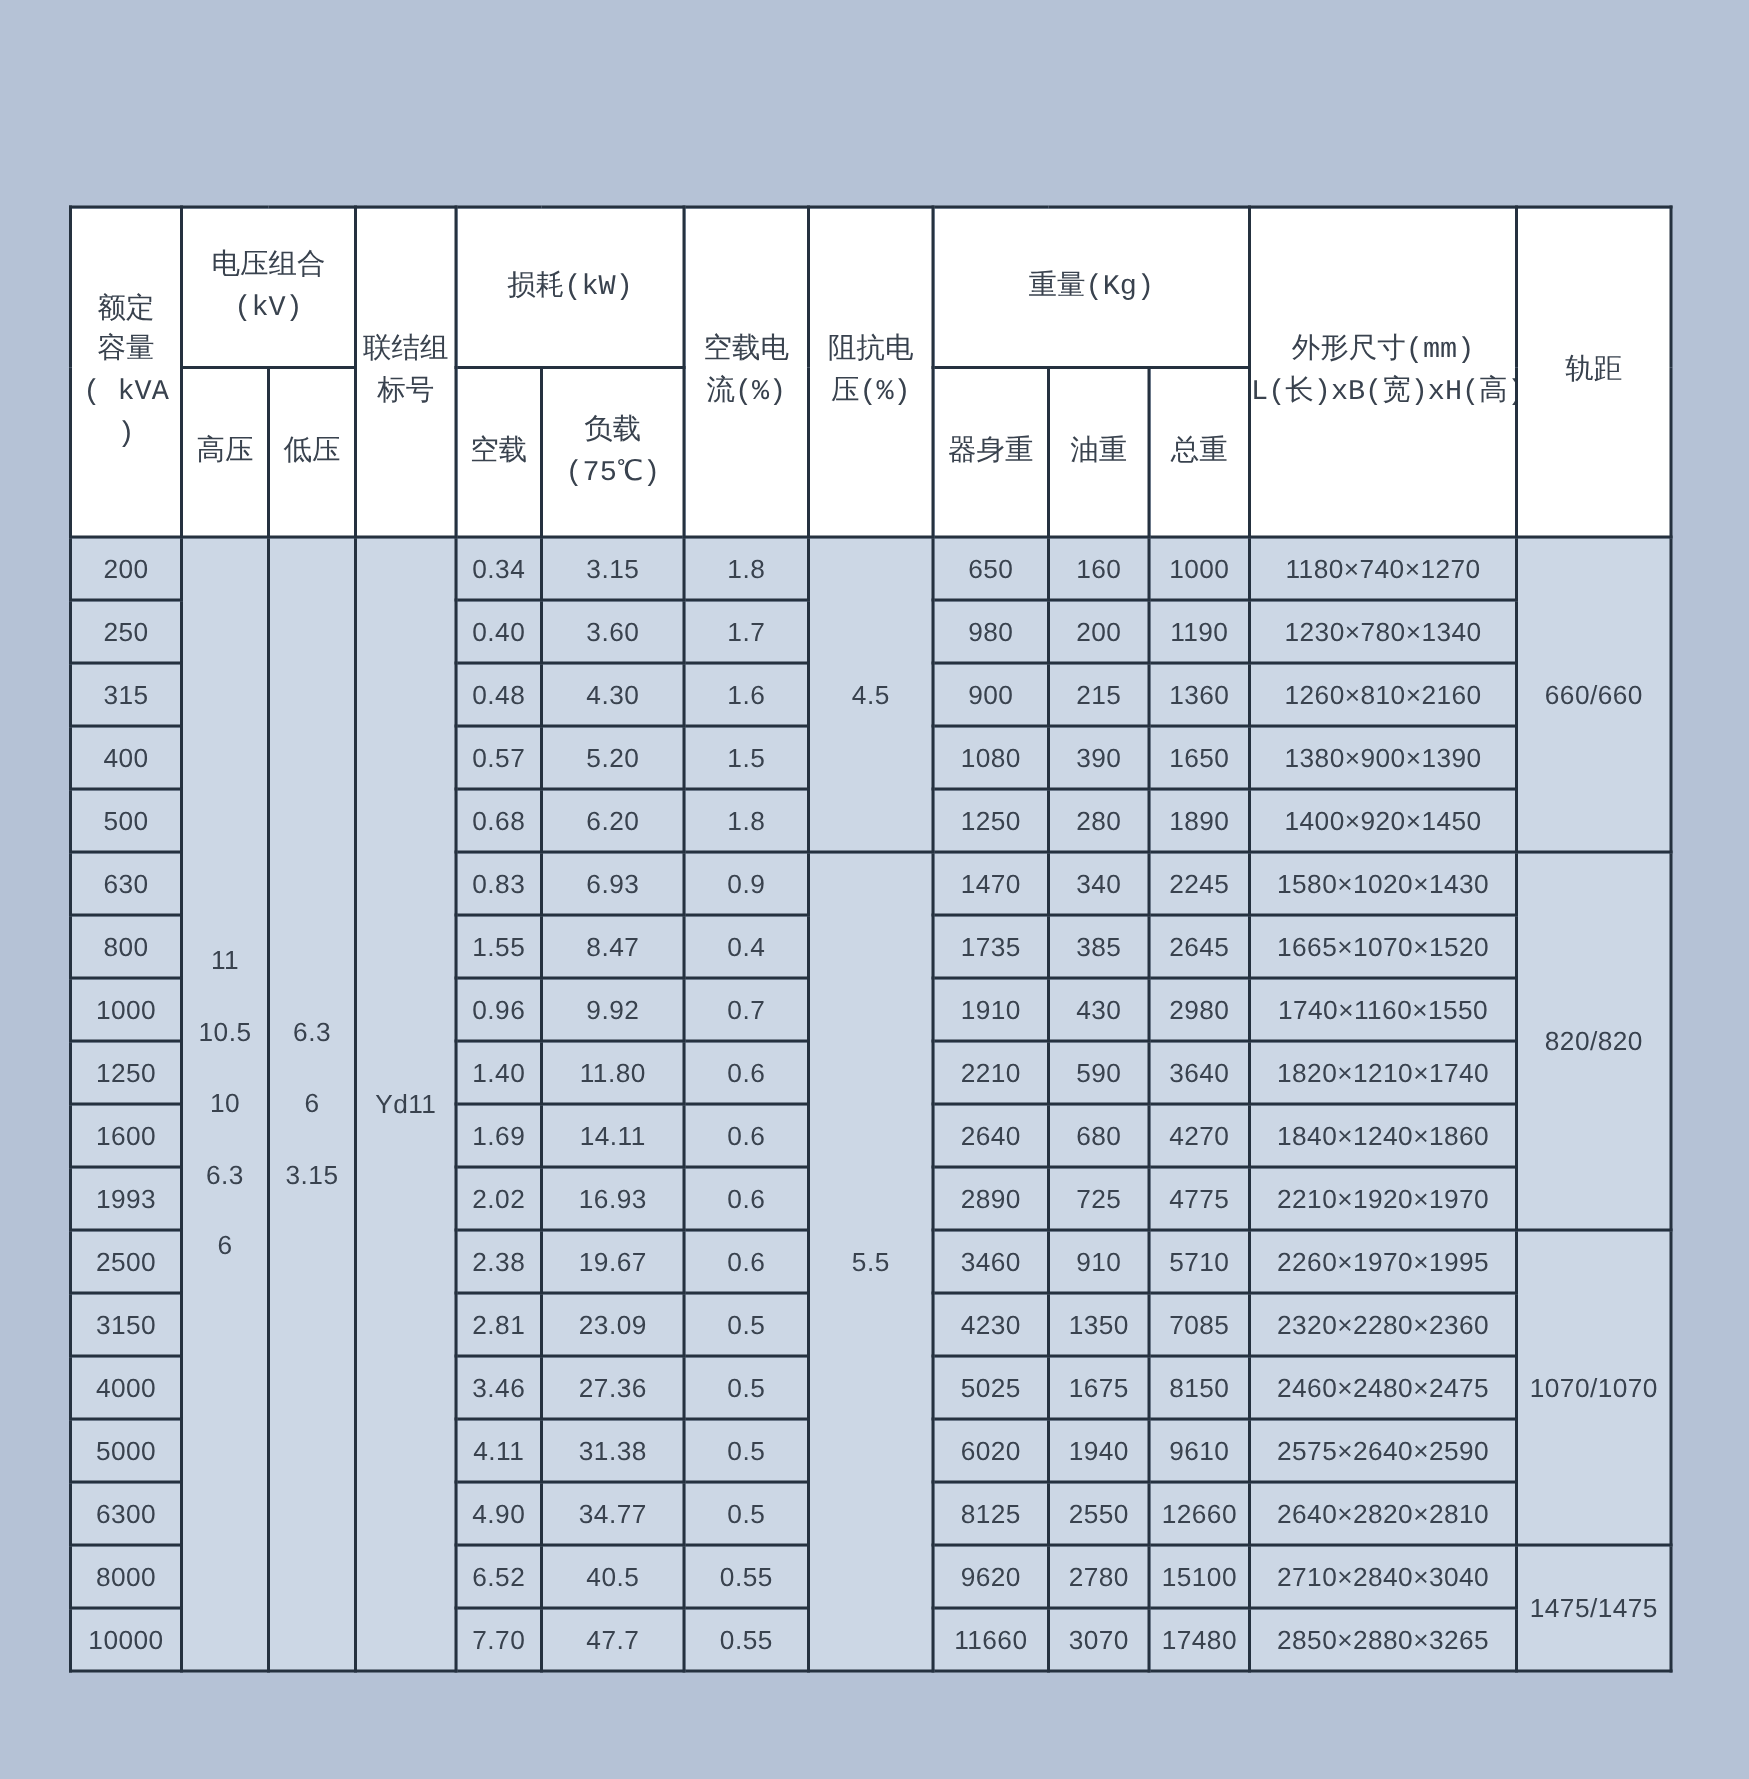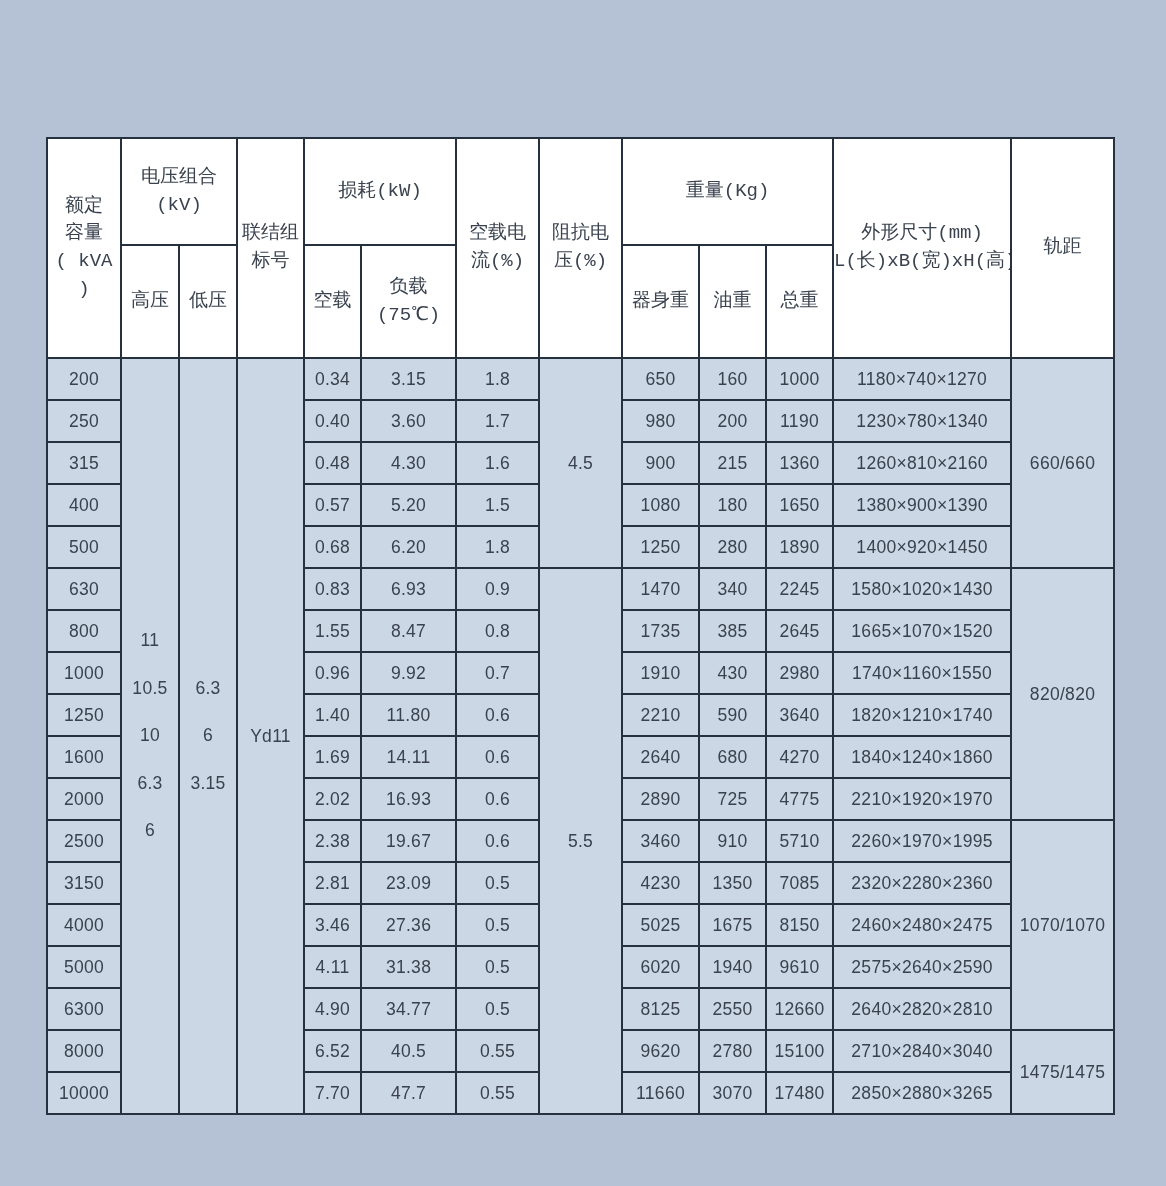--- a/index.html
+++ b/index.html
@@ -151,21 +151,21 @@
           <td>215</td>
           <td>1360</td>
           <td class="cell-dims">1260×810×2160</td>
         </tr>
         <tr>
           <td>400</td>
           <td>0.57</td>
           <td>5.20</td>
           <td>1.5</td>
           <td>1080</td>
-          <td>180</td>
+          <td>390</td>
           <td>1650</td>
           <td class="cell-dims">1380×900×1390</td>
         </tr>
         <tr>
           <td>500</td>
           <td>0.68</td>
           <td>6.20</td>
           <td>1.8</td>
           <td>1250</td>
           <td>280</td>
@@ -181,21 +181,21 @@
           <td>1470</td>
           <td>340</td>
           <td>2245</td>
           <td class="cell-dims">1580×1020×1430</td>
           <td rowspan="6">820/820</td>
         </tr>
         <tr>
           <td>800</td>
           <td>1.55</td>
           <td>8.47</td>
-          <td>0.8</td>
+          <td>0.4</td>
           <td>1735</td>
           <td>385</td>
           <td>2645</td>
           <td class="cell-dims">1665×1070×1520</td>
         </tr>
         <tr>
           <td>1000</td>
           <td>0.96</td>
           <td>9.92</td>
           <td>0.7</td>
@@ -218,21 +218,21 @@
           <td>1600</td>
           <td>1.69</td>
           <td>14.11</td>
           <td>0.6</td>
           <td>2640</td>
           <td>680</td>
           <td>4270</td>
           <td class="cell-dims">1840×1240×1860</td>
         </tr>
         <tr>
-          <td>2000</td>
+          <td>1993</td>
           <td>2.02</td>
           <td>16.93</td>
           <td>0.6</td>
           <td>2890</td>
           <td>725</td>
           <td>4775</td>
           <td class="cell-dims">2210×1920×1970</td>
         </tr>
         <tr>
           <td>2500</td>

